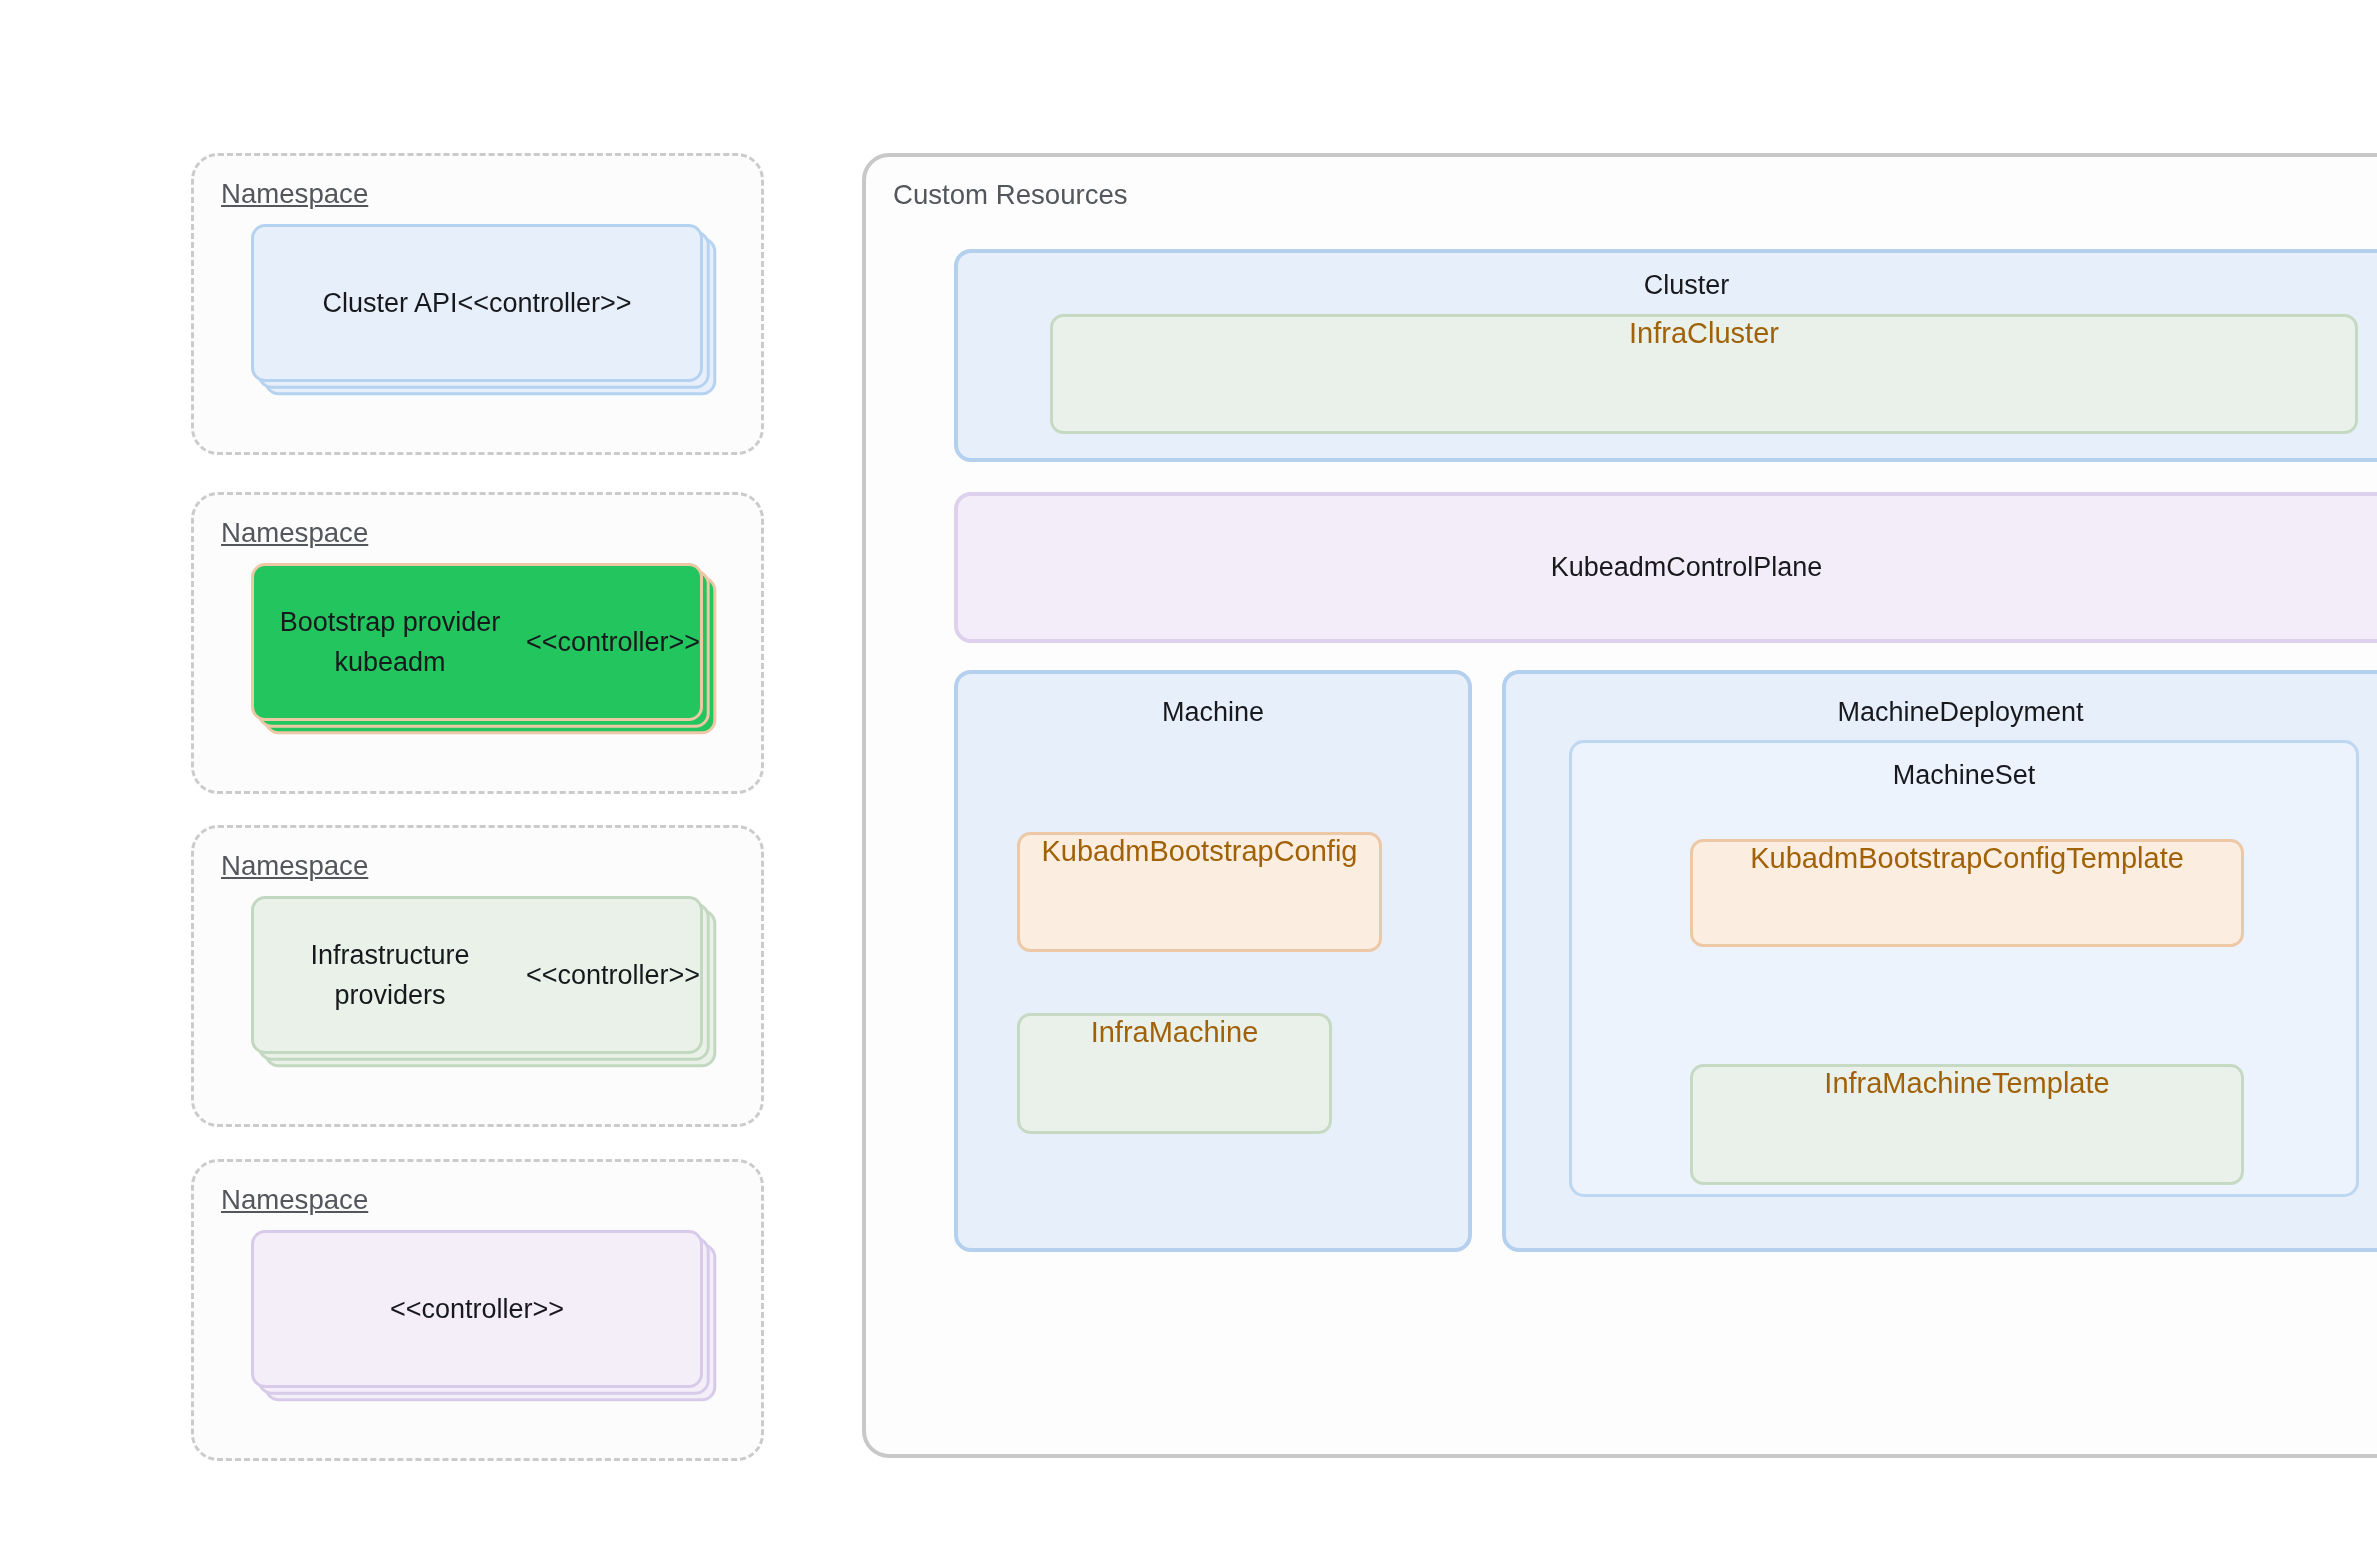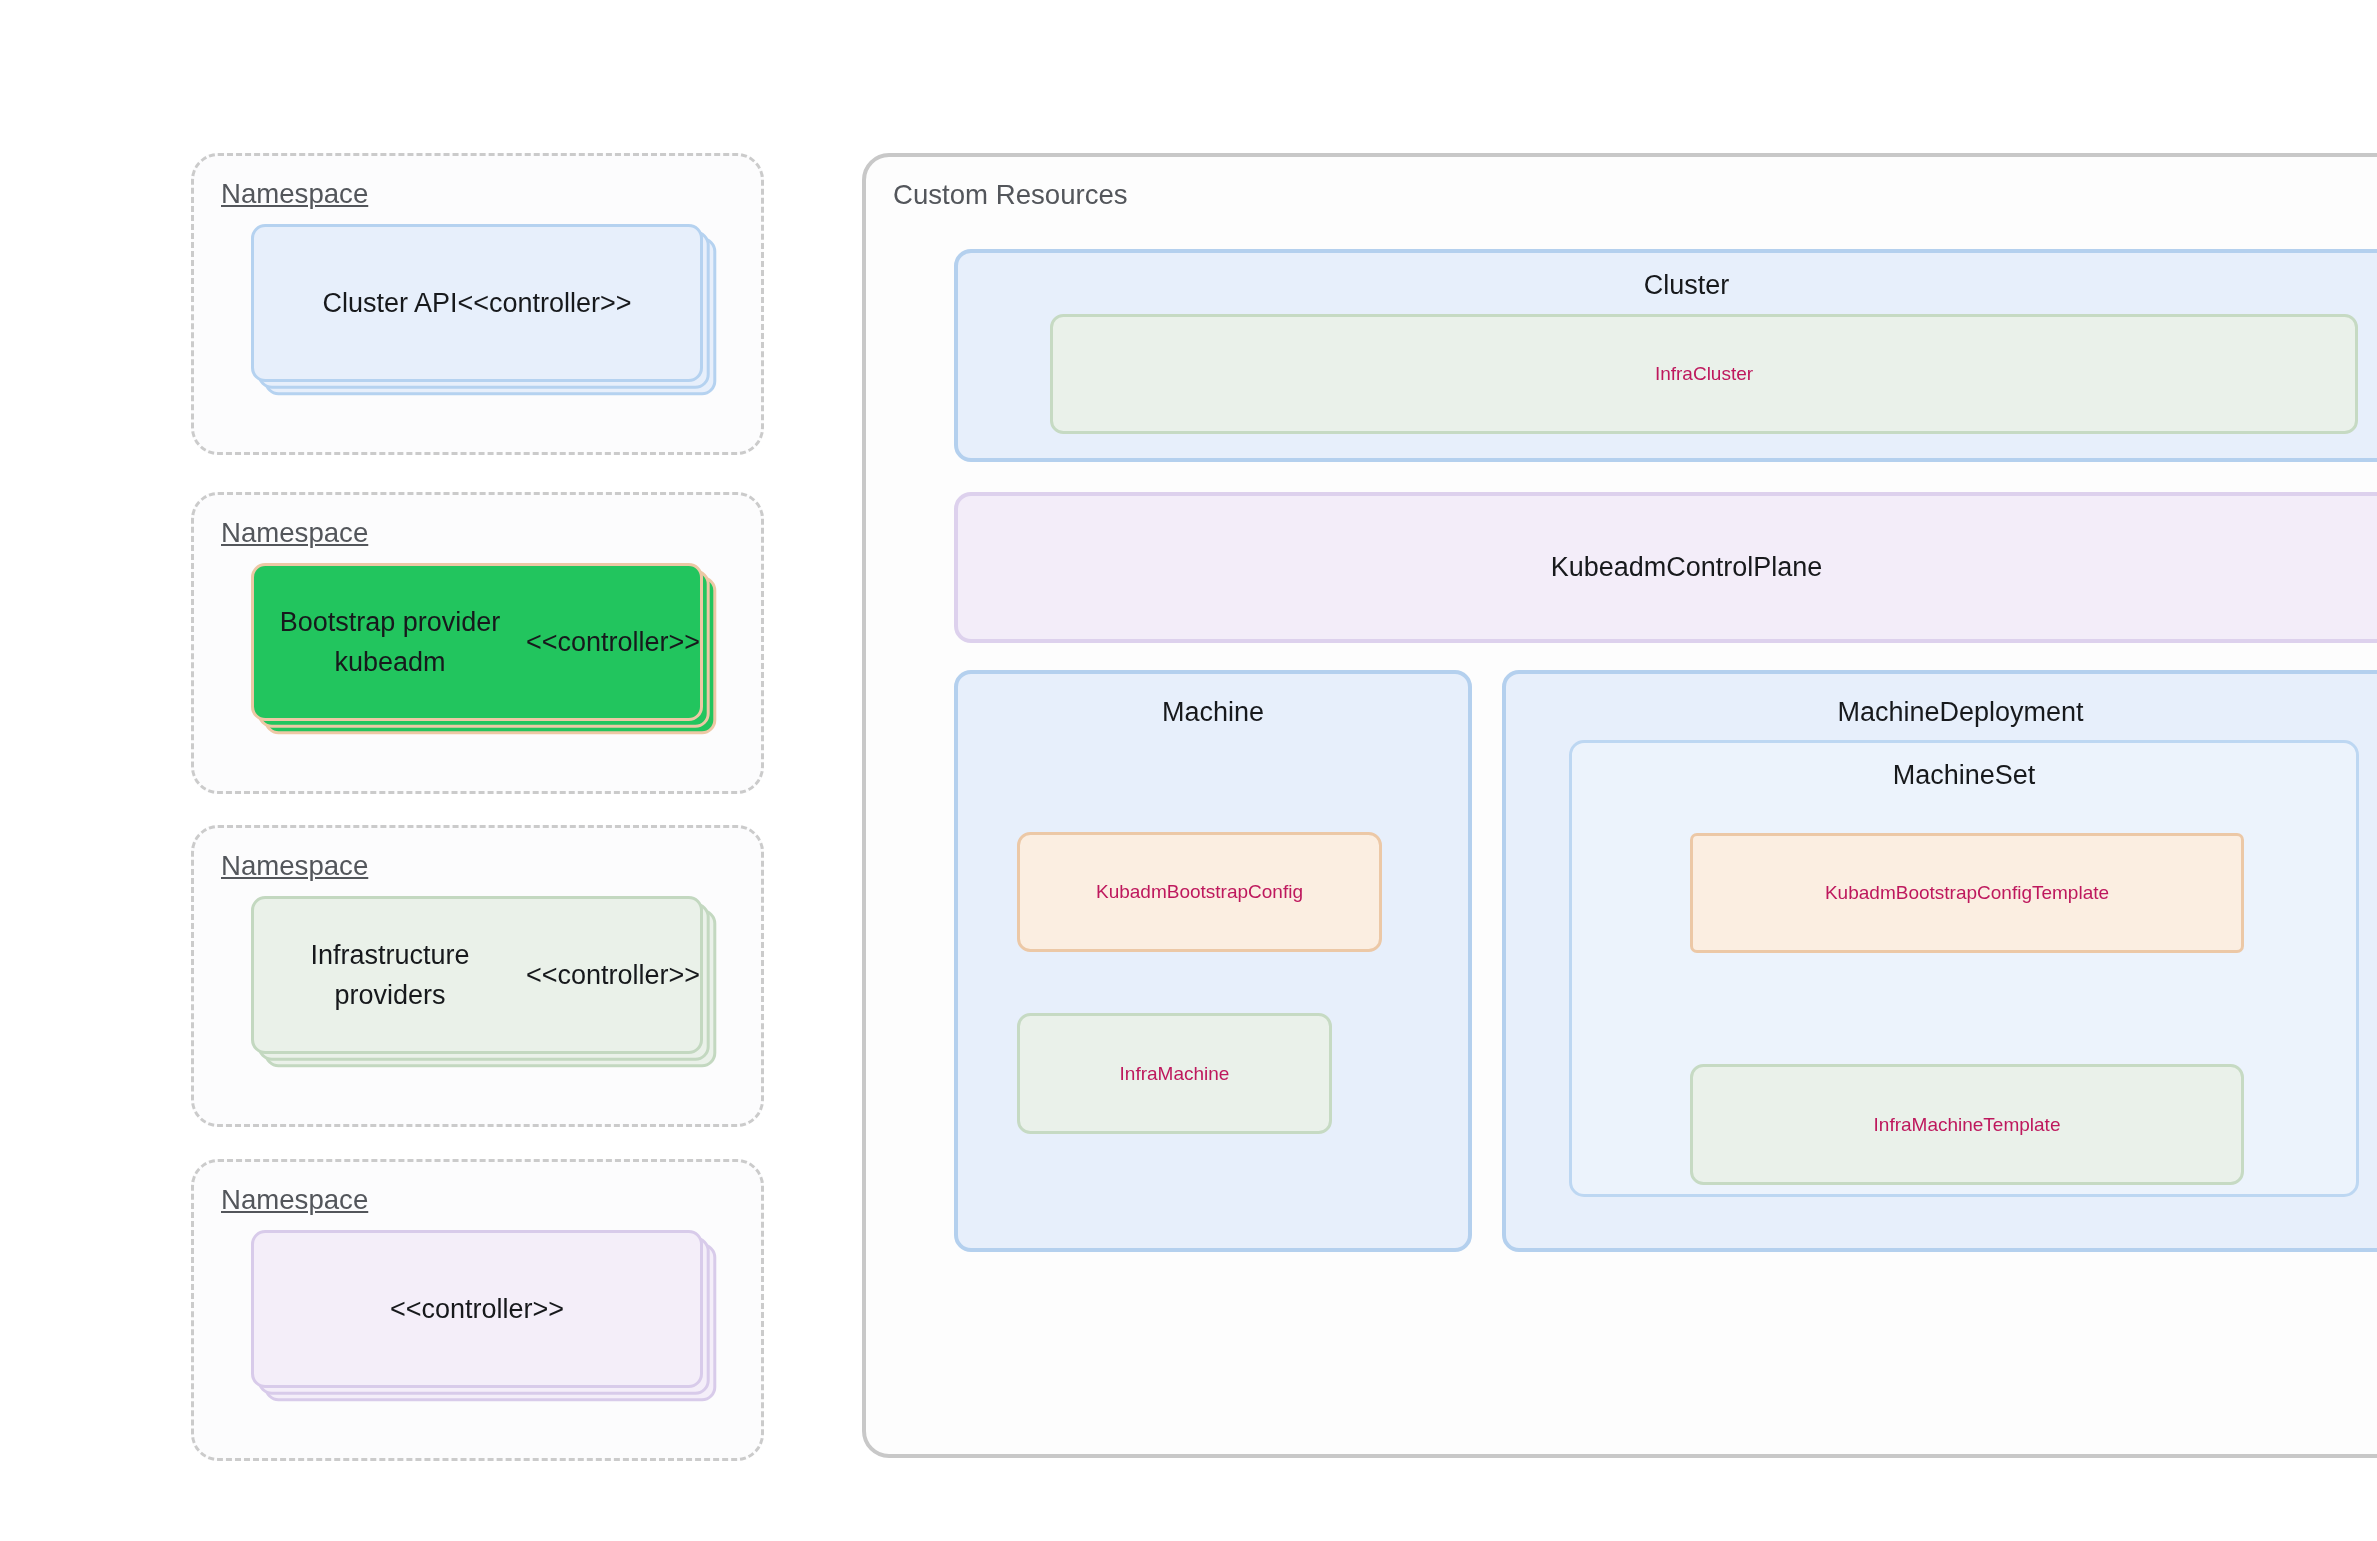--- a/index.html
+++ b/index.html
@@ -109,41 +109,41 @@
   .box.b-blue       { background: #e7effb; border-color: #b4d0ee; }
   .box.b-blue-light { background: #ecf3fc; border-color: #bdd7f2; }
   .box.b-purple     { background: #f3edf9; border-color: #ddd1ed; }
 
   .inner {
     position: absolute;
     box-sizing: border-box;
     border-radius: 13.3px;
     border: 3.3px solid;
     display: flex;
-    align-items: center;
+    align-items: flex-start;
     justify-content: center;
     text-align: center;
-    font-size: 19px;
-    color: #be185d;
+    font-size: 29px;
+    color: #a16207;
   }
   .inner.c-green  { background: #eaf1ea; border-color: #c6dac3; }
   .inner.c-orange { background: #fbeee1; border-color: #ecc8a6; }
 
   
   .box-cluster    { left: 88px;  top: 92px;  width: 1465px; height: 213px;  padding-top: 13.3px; }
   .inner-infracluster { left: 92px; top: 61px; width: 1308px; height: 120px; }
   .box-kcp        { left: 88px;  top: 335px;  width: 1465px; height: 151px;
                     display: flex; align-items: center; justify-content: center;
                     font-size: 27px; color: #17191c; text-align: center; }
   .box-machine    { left: 88px;  top: 513px; width: 518px; height: 582px; padding-top: 19px; }
   .inner-kbc      { left: 59px;  top: 158px;  width: 365px;  height: 120px; }
   .inner-im       { left: 59px;  top: 339px;  width: 315px;  height: 121px; }
   .box-md         { left: 636px; top: 513px; width: 917px; height: 582px; padding-top: 19px; }
   .box-ms         { left: 63px;  top: 66px;  width: 790px; height: 457px;  padding-top: 13.3px; border-width: 3.8px; border-radius: 15px; }
-  .inner-kbct     { left: 118px;  top: 90px;  width: 554px; height: 120px; border-radius: 7px; }
+  .inner-kbct     { left: 118px;  top: 96px;  width: 554px; height: 108px; }
   .inner-imt      { left: 118px;  top: 273px;  width: 554px; height: 121px; margin-top: 48px; }
 </style>
 </head>
 <body>
 
 <div class="canvas">
 
   <section class="ns" style="top:153px">
     <div class="ns-label">Namespace</div>
     <div class="stack">

